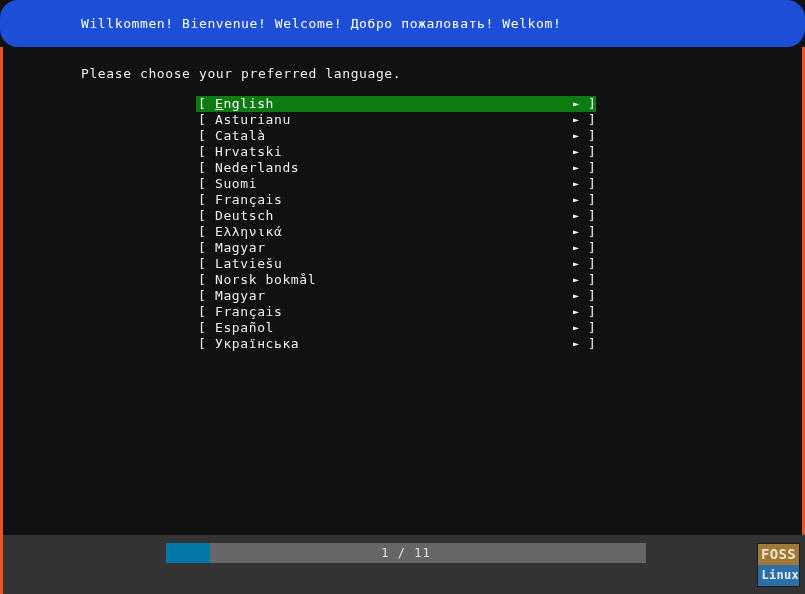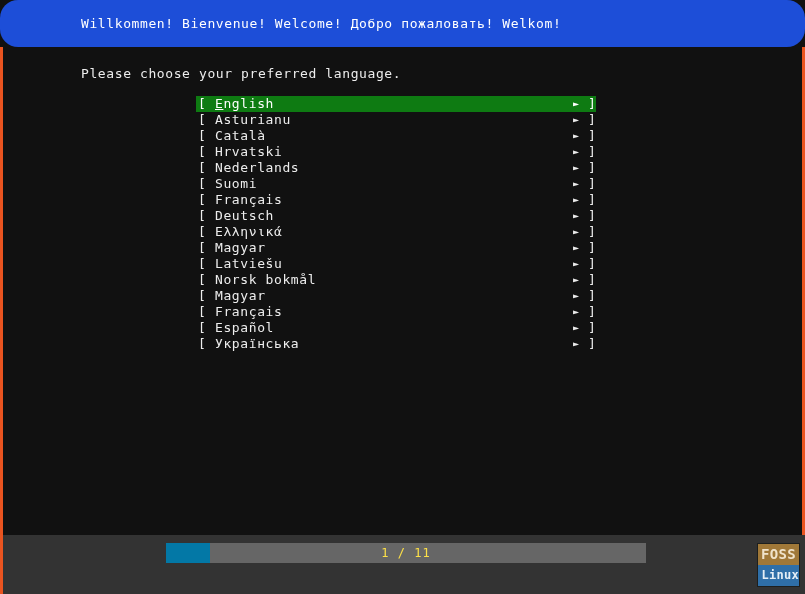--- a/index.html
+++ b/index.html
@@ -147,21 +147,21 @@
   #progress-label {
     position: absolute;
     left: 0;
     top: 0;
     width: 480px;
     height: 20px;
     line-height: 20px;
     text-align: center;
     font-size: 12px;
     letter-spacing: 1px;
-    color: #fde047;
+    color: #e5e5e5;
     white-space: pre;
   }
 
   #hint-line {
     position: absolute;
     left: 78px;
     top: 38px;
     font-size: 13px;
     line-height: 16px;
     letter-spacing: 0.6px;

